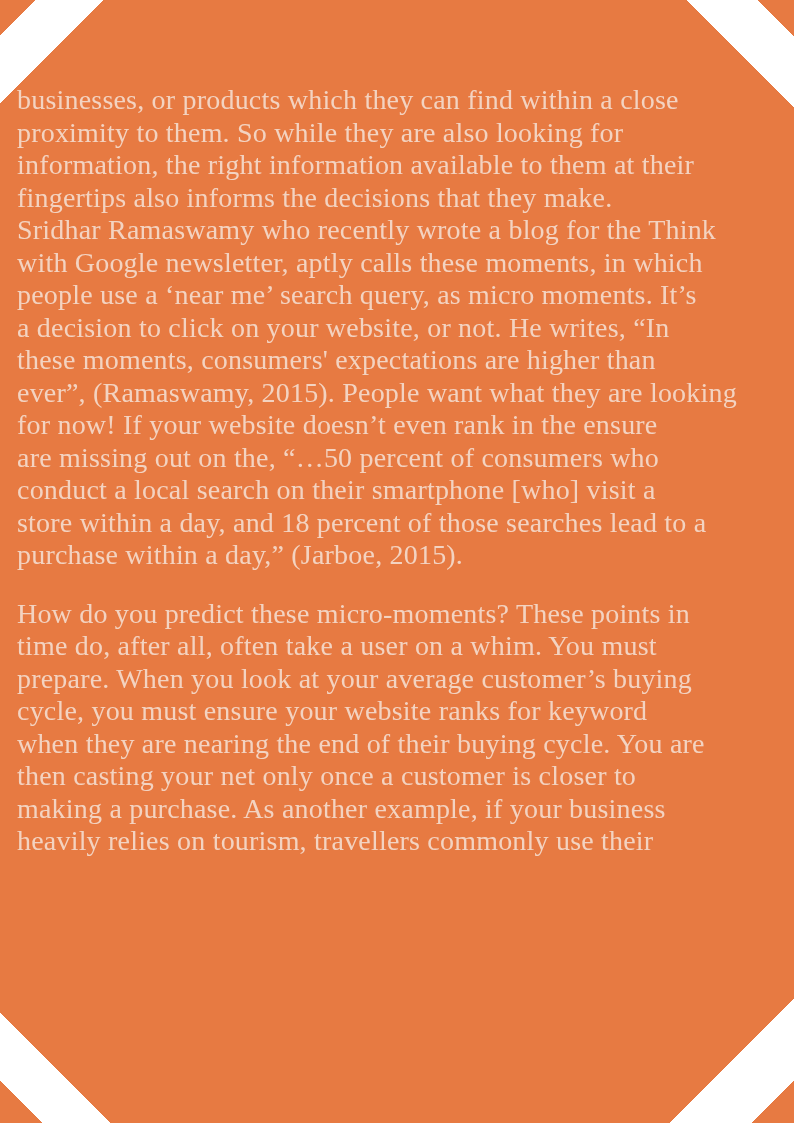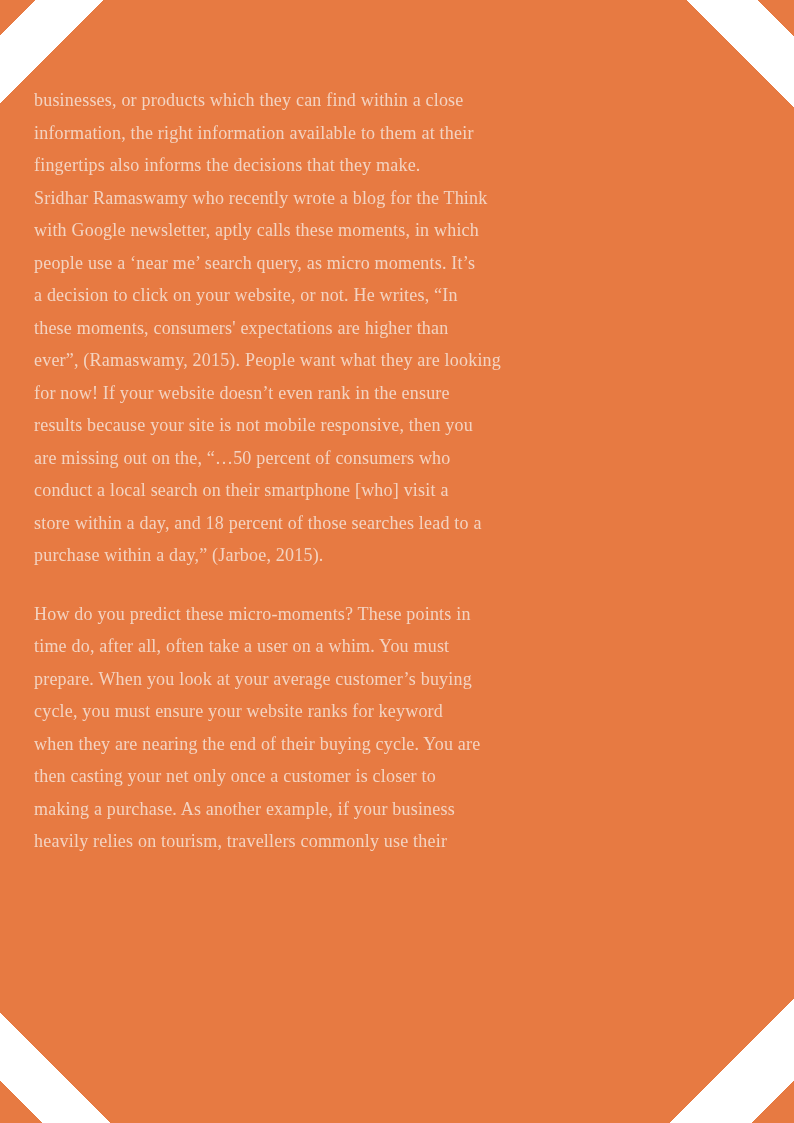--- a/index.html
+++ b/index.html
@@ -34,25 +34,25 @@
   .corner.bl {
     bottom: 0; left: 0;
     background: linear-gradient(45deg, var(--orange) 0 30px, var(--stripe) 30px 78px, transparent 78px);
   }
   .corner.br {
     bottom: 0; right: 0;
     background: linear-gradient(315deg, var(--orange) 0 30px, var(--stripe) 30px 88px, transparent 88px);
   }
   .text-block {
     position: absolute;
-    left: 34px;
+    left: 17px;
     top: 84px;
     width: 742px;
     color: var(--text);
-    font-size: 18px;
+    font-size: 28px;
     line-height: 32.5px;
     letter-spacing: 0.2px;
   }
   .paragraph + .paragraph { margin-top: 26px; }
   .line {
     white-space: nowrap;
     height: 32.5px;
   }
 </style>
 </head>
@@ -61,30 +61,30 @@
 <div>
 
   <div class="corner tl"></div>
   <div class="corner tr"></div>
   <div class="corner bl"></div>
   <div class="corner br"></div>
 
   <div class="text-block">
     <div class="paragraph">
       <div class="line">businesses, or products which they can find within a close</div>
+      <div class="line">proximity to them. So while they are also looking for</div>
       <div class="line">information, the right information available to them at their</div>
       <div class="line">fingertips also informs the decisions that they make.</div>
       <div class="line">Sridhar Ramaswamy who recently wrote a blog for the Think</div>
       <div class="line">with Google newsletter, aptly calls these moments, in which</div>
       <div class="line">people use a ‘near me’ search query, as micro moments. It’s</div>
       <div class="line">a decision to click on your website, or not. He writes, “In</div>
       <div class="line">these moments, consumers' expectations are higher than</div>
       <div class="line">ever”, (Ramaswamy, 2015). People want what they are looking</div>
       <div class="line">for now! If your website doesn’t even rank in the ensure</div>
-      <div class="line">results because your site is not mobile responsive, then you</div>
       <div class="line">are missing out on the, “…50 percent of consumers who</div>
       <div class="line">conduct a local search on their smartphone [who] visit a</div>
       <div class="line">store within a day, and 18 percent of those searches lead to a</div>
       <div class="line">purchase within a day,” (Jarboe, 2015).</div>
     </div>
     <div class="paragraph">
       <div class="line">How do you predict these micro-moments? These points in</div>
       <div class="line">time do, after all, often take a user on a whim. You must</div>
       <div class="line">prepare. When you look at your average customer’s buying</div>
       <div class="line">cycle, you must ensure your website ranks for keyword</div>

